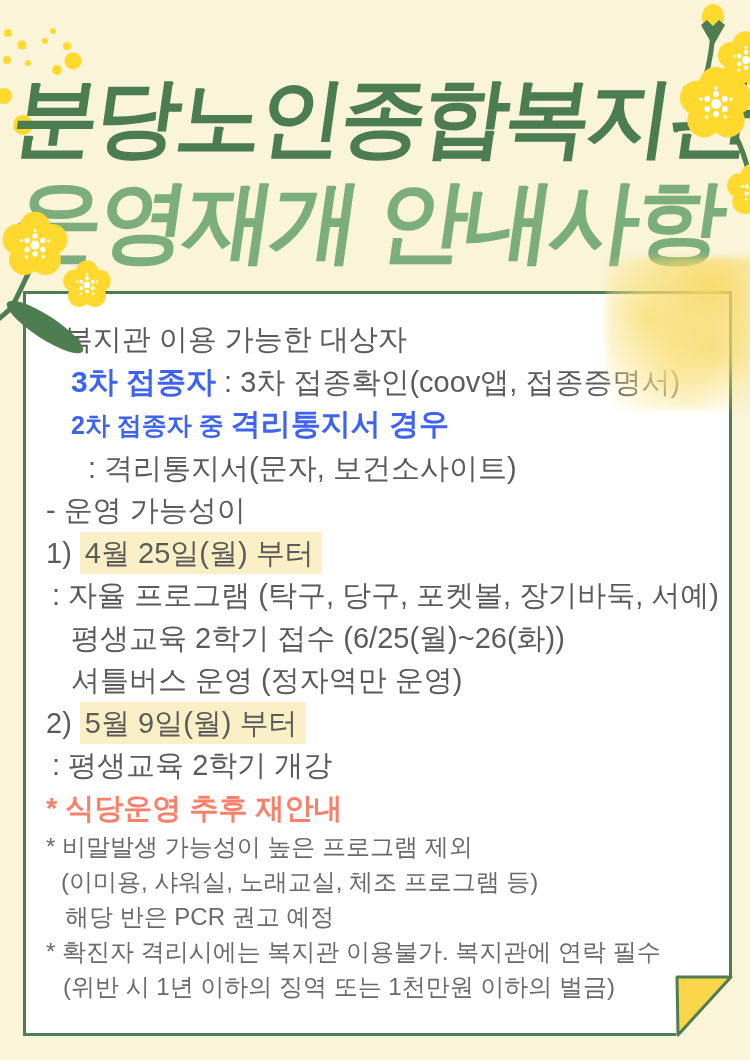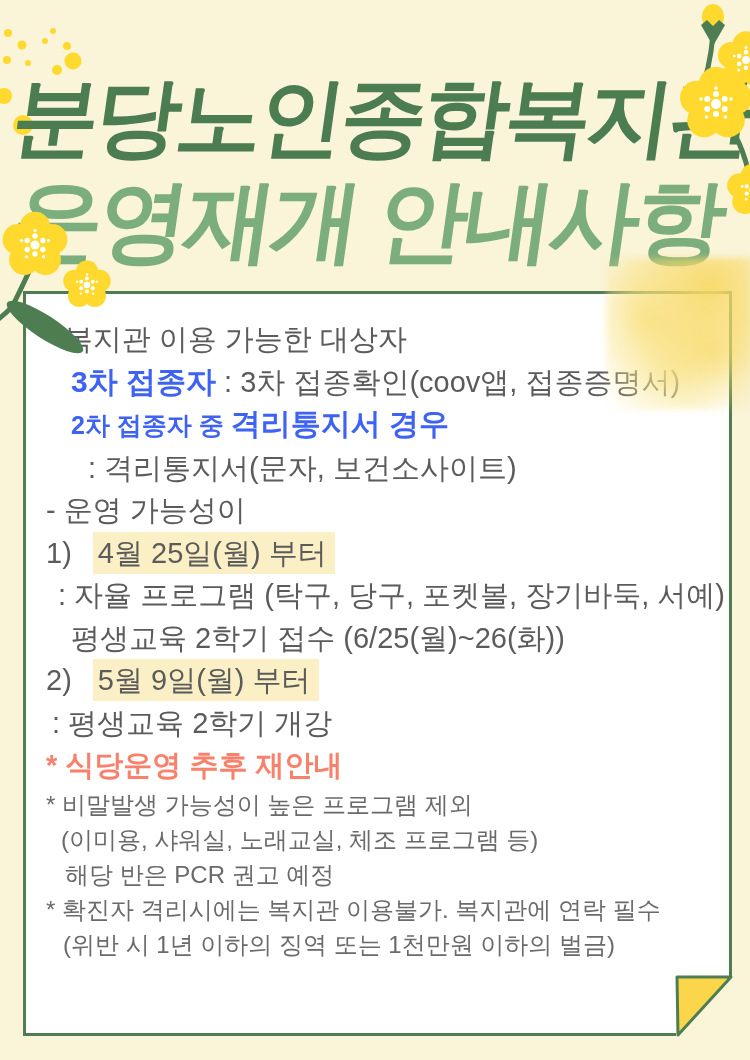--- a/index.html
+++ b/index.html
@@ -30,21 +30,21 @@
       calc(100% - 56px) calc(100% - 60px), calc(100% - 56px) 100%, 0 100%);
     padding:24px 16px 0 20px;
   }
   .line { white-space:nowrap; }
   .line.main { font-size:29px; line-height:42.5px; color:#5B5B5B; }
   .line.small { font-size:24px; line-height:35px; color:#6A6A6A; }
   .seg { white-space:pre; }
   .seg-blue-bold  { color:var(--blue,#3E63F2); font-weight:700; font-size:30px; }
   .seg-blue-small { color:var(--blue,#3E63F2); font-weight:700; font-size:25px; }
   .seg-blue-xbold { color:var(--blue,#3E63F2); font-weight:800; font-size:30px; }
-  .seg-highlight  { background:var(--highlight,#FBEFC5); padding:5px 8px 5px 5px;margin-left:13px; }
+  .seg-highlight  { background:var(--highlight,#FBEFC5); padding:5px 8px 5px 5px; }
   .seg-coral      { color:var(--coral,#F8816B); font-weight:700;margin-top:48px; }
   
   .deco { position:absolute; pointer-events:none; }
   .dots-svg    { left:0;   top:18px;  z-index:1; }
   .fl-tr-svg   { right:0;  top:0;     z-index:4; }
   .fl-left-svg { left:0;   top:195px; z-index:4; }
   .watercolor {
     left:606px; top:258px; width:146px; height:152px; z-index:3;
     background:
       radial-gradient(circle at 72% 18%, rgba(247,217,104,0.95), rgba(247,217,104,0) 62%),
@@ -123,22 +123,23 @@
   <div class="deco watercolor"></div>
 
   <div class="content-box">
     <div>
         <div class="line main" style="padding-left: 0px;"><span class="seg seg-plain">- 복지관 이용 가능한 대상자</span></div>
         <div class="line main" style="padding-left: 25px;"><span class="seg seg-blue-bold">3차 접종자</span><span class="seg seg-plain"> : 3차 접종확인(coov앱, 접종증명서)</span></div>
         <div class="line main" style="padding-left: 25px;"><span class="seg seg-blue-small">2차 접종자 중 </span><span class="seg seg-blue-xbold">격리통지서 경우</span></div>
         <div class="line main" style="padding-left: 6px; margin-left: 36px;"><span class="seg seg-plain">: 격리통지서(문자, 보건소사이트)</span></div>
         <div class="line main" style="padding-left: 0px;"><span class="seg seg-plain">- 운영 가능성이</span></div>
         <div class="line main" style="padding-left: 0px;"><span class="seg seg-plain">1) </span><span class="seg seg-highlight">4월 25일(월) 부터</span></div>
-        <div class="line main" style="padding-left: 6px; margin-left: 6px;"><span class="seg seg-plain">: 자율 프로그램 (탁구, 당구, 포켓볼, 장기바둑, 서예)</span></div>
+        <div class="line main" style="padding-left: 6px;"><span class="seg seg-plain">: 자율 프로그램 (탁구, 당구, 포켓볼, 장기바둑, 서예)</span></div>
         <div class="line main" style="padding-left: 25px;"><span class="seg seg-plain">평생교육 2학기 접수 (6/25(월)~26(화))</span></div>
+        <div class="line main" style="padding-left: 25px;"><span class="seg seg-plain">셔틀버스 운영 (정자역만 운영)</span></div>
         <div class="line main" style="padding-left: 0px;"><span class="seg seg-plain">2) </span><span class="seg seg-highlight">5월 9일(월) 부터</span></div>
         <div class="line main" style="padding-left: 6px;"><span class="seg seg-plain">: 평생교육 2학기 개강</span></div>
         <div class="line main" style="padding-left: 0px;"><span class="seg seg-coral">* 식당운영 추후 재안내</span></div>
         <div class="line small" style="padding-left: 0px;"><span class="seg seg-plain">* 비말발생 가능성이 높은 프로그램 제외</span></div>
         <div class="line small" style="padding-left: 15px;"><span class="seg seg-plain">(이미용, 샤워실, 노래교실, 체조 프로그램 등)</span></div>
         <div class="line small" style="padding-left: 19px;"><span class="seg seg-plain">해당 반은 PCR 권고 예정</span></div>
         <div class="line small" style="padding-left: 0px;"><span class="seg seg-plain">* 확진자 격리시에는 복지관 이용불가. 복지관에 연락 필수</span></div>
         <div class="line small" style="padding-left: 17px;"><span class="seg seg-plain">(위반 시 1년 이하의 징역 또는 1천만원 이하의 벌금)</span></div>
       </div>
   </div>

